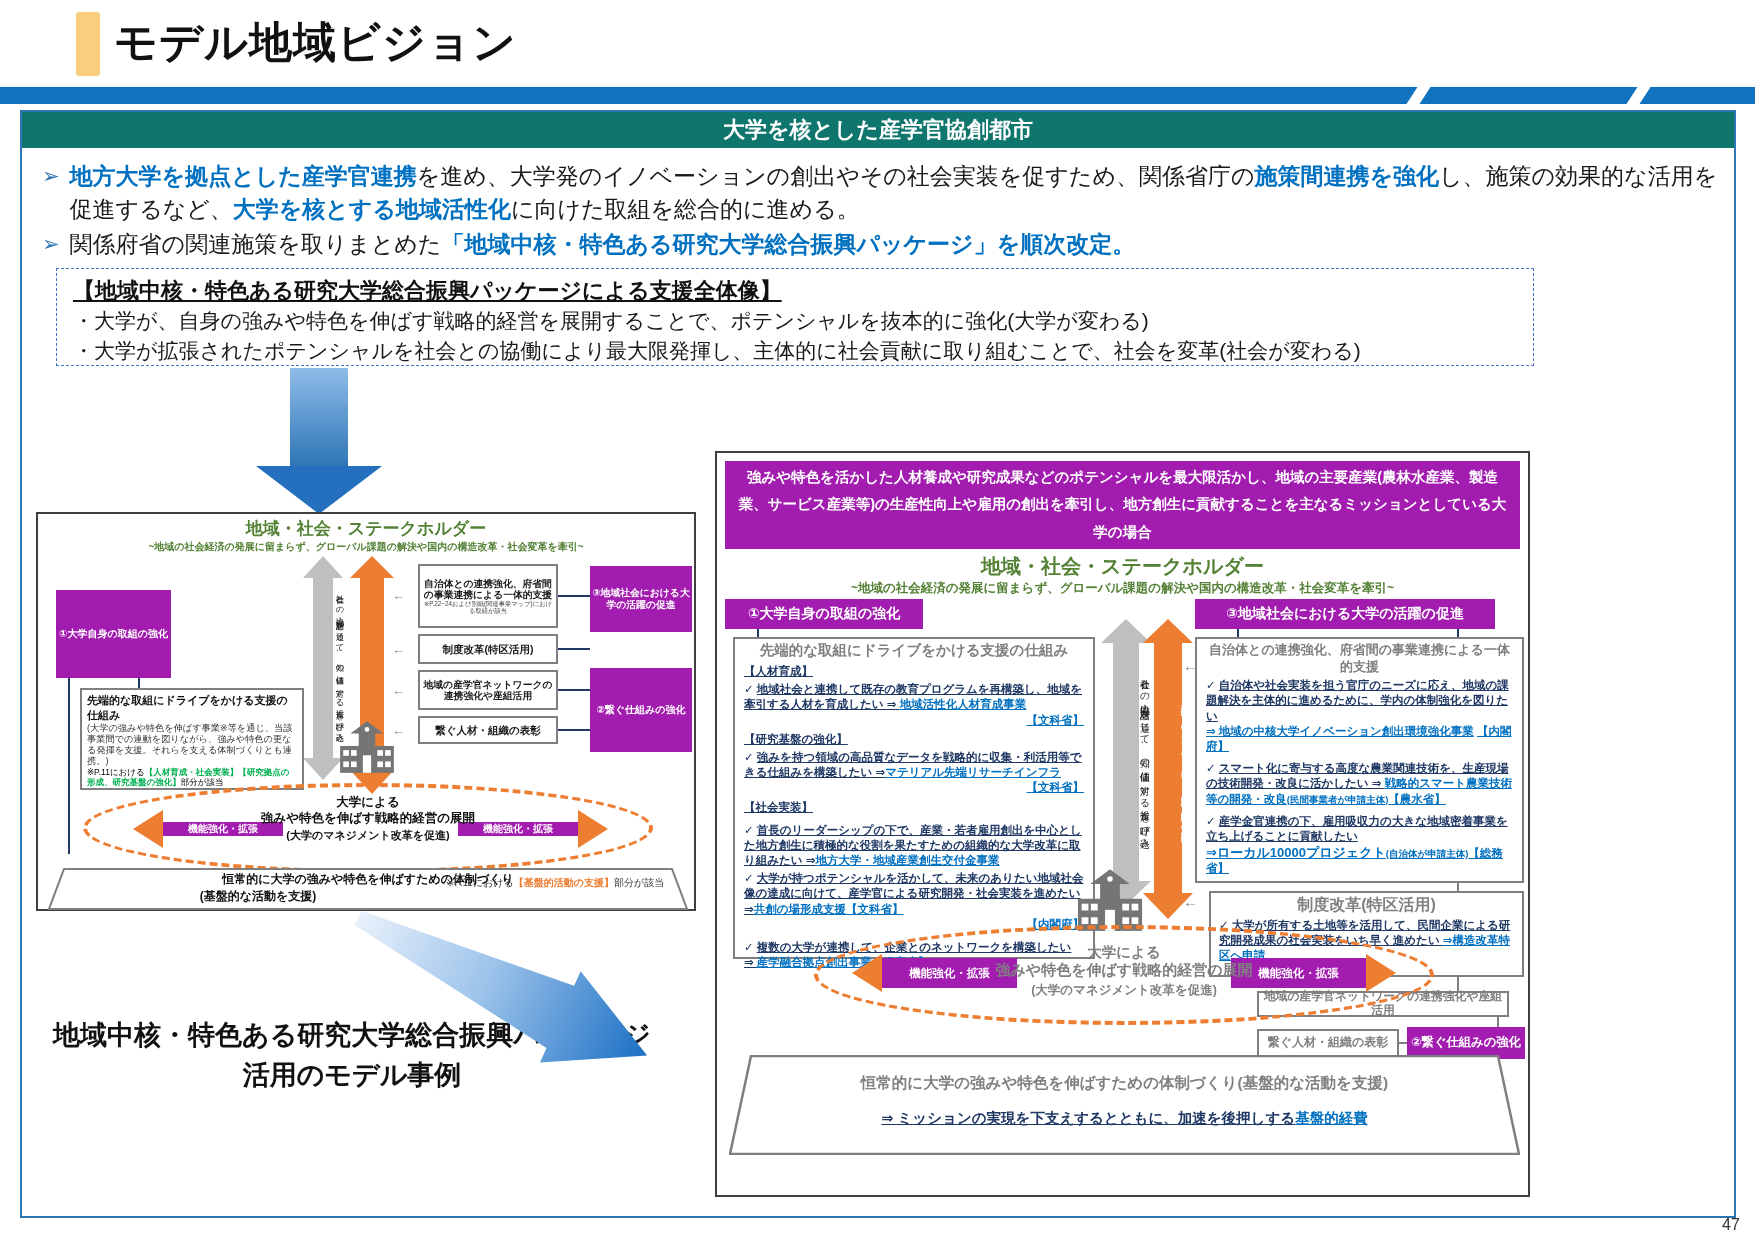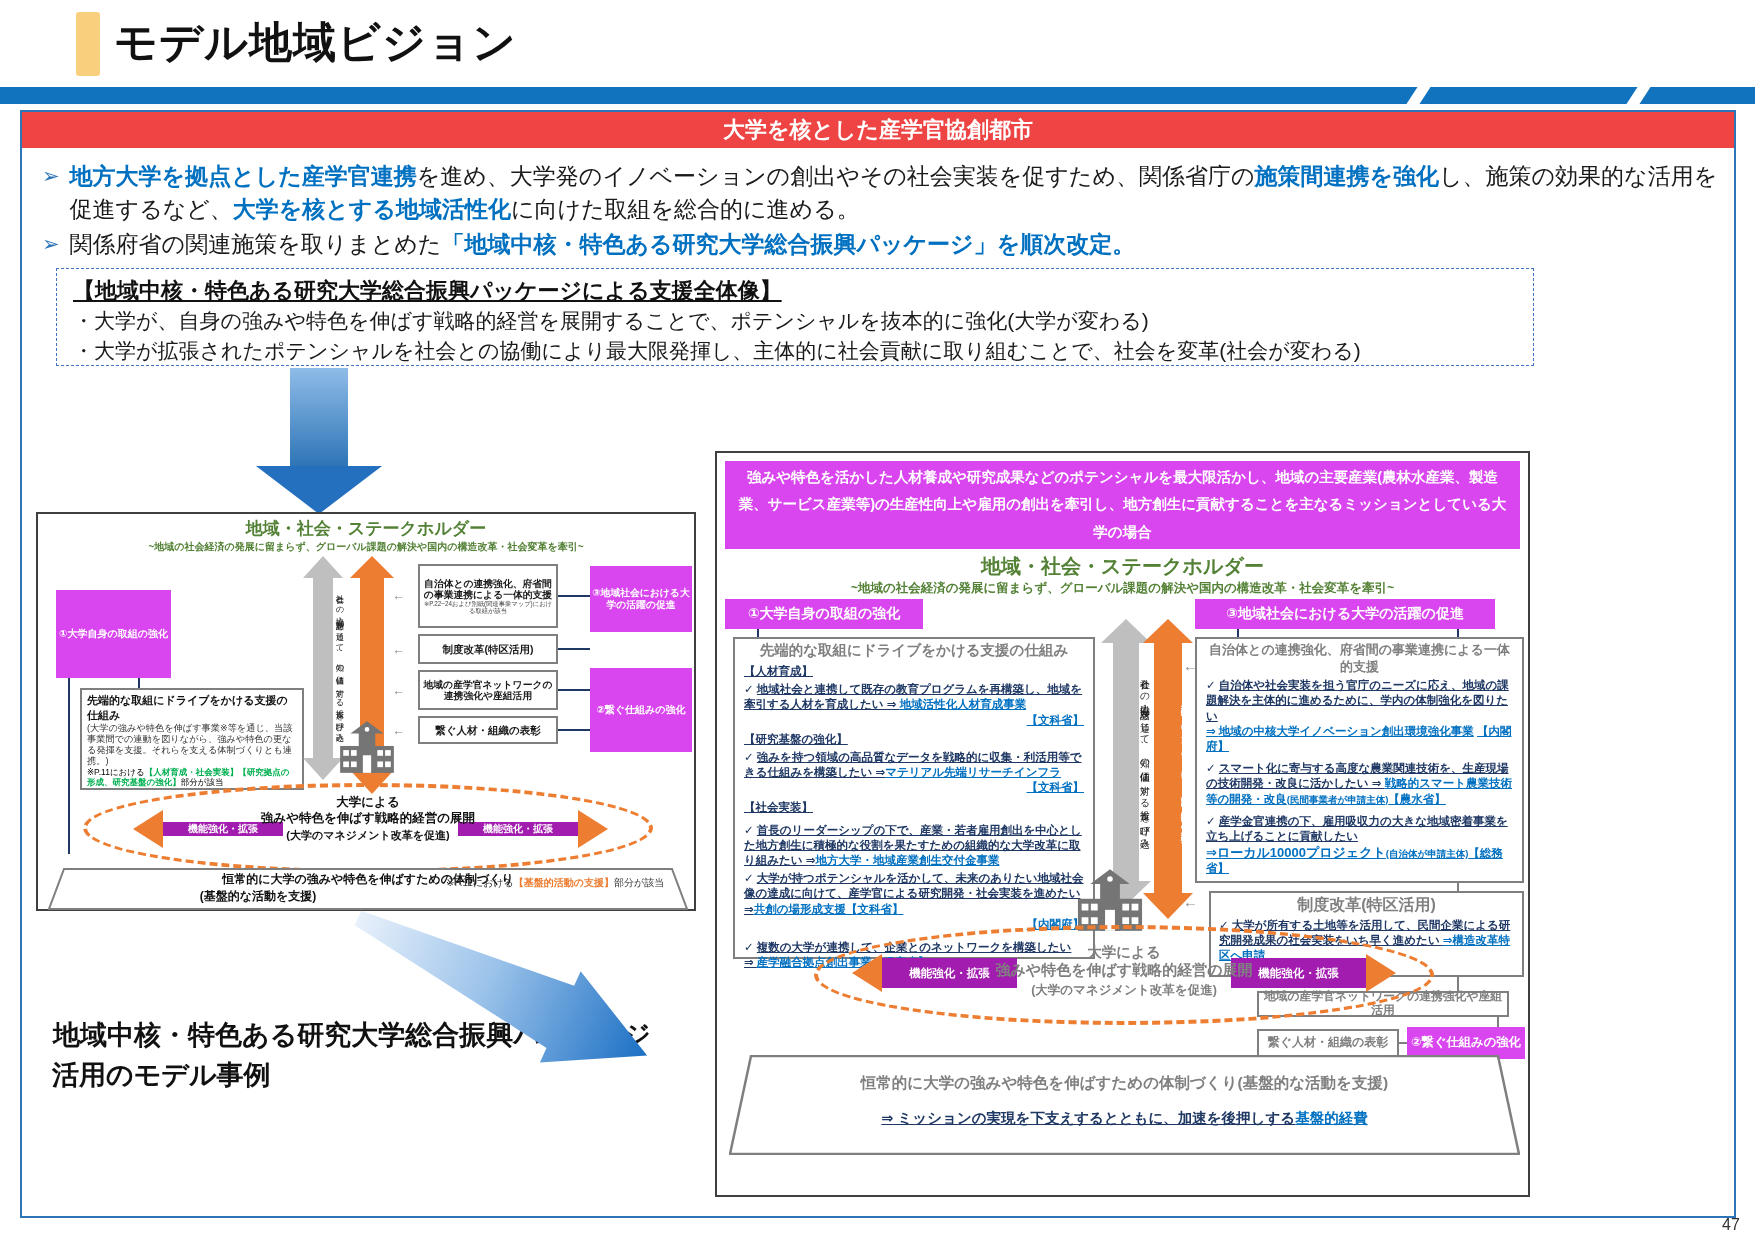--- a/index.html
+++ b/index.html
@@ -6,34 +6,34 @@
   *{box-sizing:border-box;font-family:"Liberation Sans","DejaVu Sans",sans-serif;}
   #slide{position:relative;width:1755px;height:1241px;background:#fff;overflow:hidden;}
   .abs{position:absolute;}
   
   #accent{left:76px;top:12px;width:24px;height:64px;background:#F9CF7E;border-radius:3px;}
   #pgtitle{left:114px;top:14px;font-size:43px;font-weight:700;color:#111;letter-spacing:1px;}
   #topbar{left:0;top:87px;width:1755px;height:17px;background:#1173BE;}
   .slash{top:87px;width:13px;height:17px;background:#fff;transform:skewX(-33deg);}
   
   #panel{left:20px;top:110px;width:1716px;height:1108px;border:2px solid #2E75B6;background:#fff;}
-  #banner{left:0;top:0;width:100%;height:36px;background:#ef4444;color:#fff;font-size:22px;font-weight:700;display:flex;align-items:center;justify-content:center;}
+  #banner{left:0;top:0;width:100%;height:36px;background:#0f766e;color:#fff;font-size:22px;font-weight:700;display:flex;align-items:center;justify-content:center;}
   .bullet{left:16px;width:1688px;display:flex;font-size:23px;line-height:1.42;color:#1a1a1a;}
   .bmark{color:#2E75B6;margin:0 10px 0 4px;font-size:21px;line-height:1.55;}
   .acc{color:#0070C0;font-weight:700;}
   #dashedbox{left:34px;top:156px;width:1478px;height:98px;border:1px dashed #4472C4;padding:7px 16px;}
   #dashedbox .hd{font-size:22px;font-weight:700;text-decoration:underline;color:#111;}
   #dashedbox .ln{font-size:21px;color:#1a1a1a;line-height:1.42;}
   
   #dstem{left:268px;top:256px;width:58px;height:98px;background:linear-gradient(180deg,#8FBCE8,#2E75B6);}
   #dhead{left:234px;top:354px;width:0;height:0;border-left:63px solid transparent;border-right:63px solid transparent;border-top:48px solid #2470BE;}
   
   .diag{border:2px solid #404040;background:#fff;}
   .gtitle{color:#538135;font-weight:700;text-align:center;width:100%;}
-  .navybox{background:#d946ef;color:#fff;font-weight:700;display:flex;align-items:center;justify-content:center;text-align:center;line-height:1.25;}
+  .navybox{background:#a21caf;color:#fff;font-weight:700;display:flex;align-items:center;justify-content:center;text-align:center;line-height:1.25;}
   .gbox{background:#fff;border:2px solid #7f7f7f;display:flex;flex-direction:column;align-items:center;justify-content:center;text-align:center;font-weight:700;color:#1a1a1a;line-height:1.15;}
   .conn{background:#1F3864;}
   .connG{background:#7f7f7f;}
   .vtext{writing-mode:vertical-rl;line-height:1.35;letter-spacing:1px;text-align:center;}
   .tri{width:0;height:0;}
   .smarr{color:#8a8a8a;font-weight:700;}
   .ckrow{margin-top:3px;}
   .ck{color:#1F3864;font-weight:700;}
   .ckt{color:#1F3864;font-weight:700;text-decoration:underline;}
   .lnk{color:#0070C0;font-weight:700;text-decoration:underline;cursor:pointer;}
@@ -154,21 +154,21 @@
 
       <svg class="abs" style="left:10px;top:354px;" width="640" height="42">
         <polygon points="16,1 624,1 639,41 1,41" fill="#fff" stroke="#7f7f7f" stroke-width="2"></polygon>
       </svg>
       <div class="abs" style="left:10px;top:358px;width:640px;text-align:center;font-size:12px;font-weight:700;color:#111;line-height:1.25;">恒常的に大学の強みや特色を伸ばすための体制づくり</div>
       <div class="abs" style="left:10px;top:374px;width:420px;text-align:center;font-size:12px;font-weight:700;color:#111;">(基盤的な活動を支援)</div>
       <div class="abs" style="left:408px;top:362px;width:240px;font-size:10px;color:#333;"><span>※P.11における</span><span style="color:#ED7D31;font-weight:700;">【基盤的活動の支援】</span><span>部分が該当</span></div>
     </div>
 
     <div class="abs" style="left:30px;top:905px;width:600px;text-align:center;font-size:27px;font-weight:700;color:#111;">地域中核・特色ある研究大学総合振興パッケージ</div>
-    <div class="abs" style="left:30px;top:945px;width:600px;font-size:27px;font-weight:700;color:#111;">活用のモデル事例</div>
+    <div class="abs" style="left:30px;top:945px;width:600px;text-align:center;font-size:27px;font-weight:700;color:#111;">活用のモデル事例</div>
 
     <svg class="abs" style="left:336px;top:756px;overflow:visible;" width="340" height="240">
       <defs>
         <linearGradient id="dg1" x1="0" y1="0" x2="1" y2="0">
           <stop offset="0" stop-color="#E8F1FB"></stop>
             <stop offset="0.45" stop-color="#9CC3EA"></stop>
             <stop offset="1" stop-color="#1B6FC4"></stop>
         </linearGradient>
       </defs>
       <g transform="rotate(24 0 50)">

